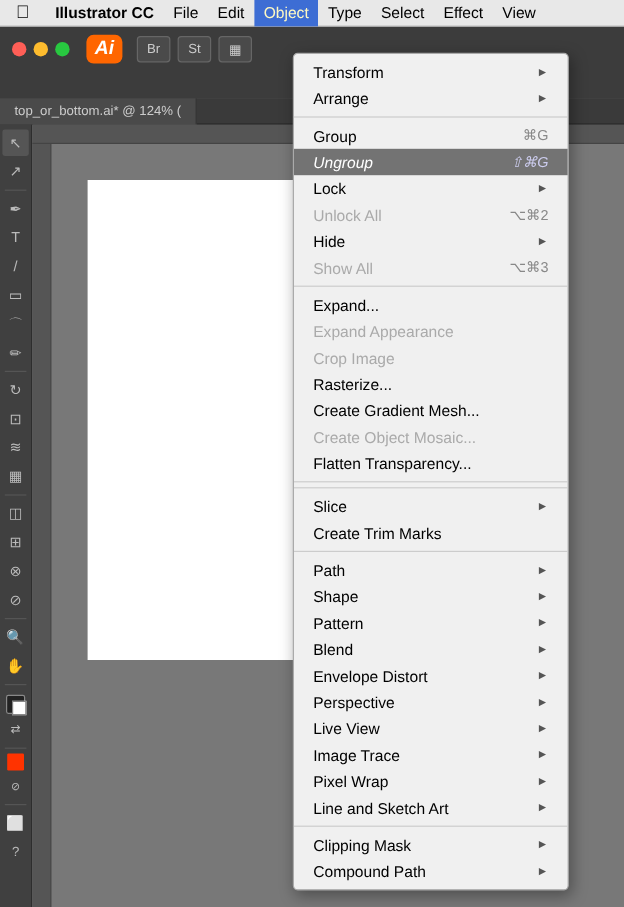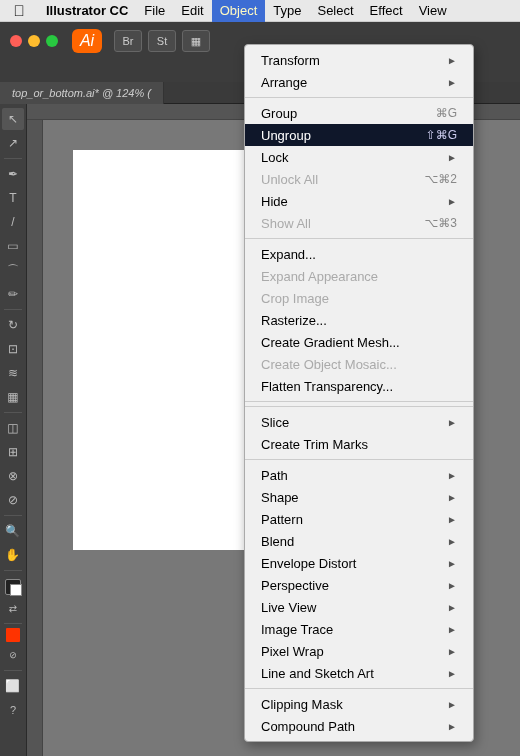--- a/index.html
+++ b/index.html
@@ -45,21 +45,21 @@
     .tl-min { background: #febc2e; }
     .tl-max { background: #28c840; }
     .app-logo {
       width: 30px; height: 24px;
       background: #ff6600;
       border-radius: 6px;
       display: flex;
       align-items: center;
       justify-content: center;
       font-size: 16px;
-      font-weight: normal;
+      font-weight: bold;
       color: #fff;
       font-style: italic;
       margin-left: 6px;
     }
     .title-extras {
       display: flex;
       gap: 6px;
       margin-left: 4px;
       align-items: flex-end;
     }
@@ -94,21 +94,20 @@
     .tab {
       padding: 0 12px;
       height: 22px;
       display: flex;
       align-items: center;
       font-size: 11px;
       color: #ccc;
       background: #4a4a4a;
       border-right: 1px solid #333;
       cursor: default;
-      font-style: italic;
     }
 
     
     .main-area {
       display: flex;
       height: calc(734px - 38px - 22px - 22px);
     }
 
     
     .left-toolbar {
@@ -187,22 +186,23 @@
     .menu-item {
       height: 22px;
       display: flex;
       align-items: center;
       padding: 0 16px;
       cursor: default;
       position: relative;
       justify-content: space-between;
     }
     .menu-item.highlighted {
-      background: #0f172a;
+      background: #737373;
       color: #fff;
+      font-style: italic;
     }
     .menu-item.disabled {
       color: #aaa;
     }
     .menu-item-label {
       font-size: 13px;
     }
     .menu-item-shortcut {
       font-size: 12px;
       color: #888;

